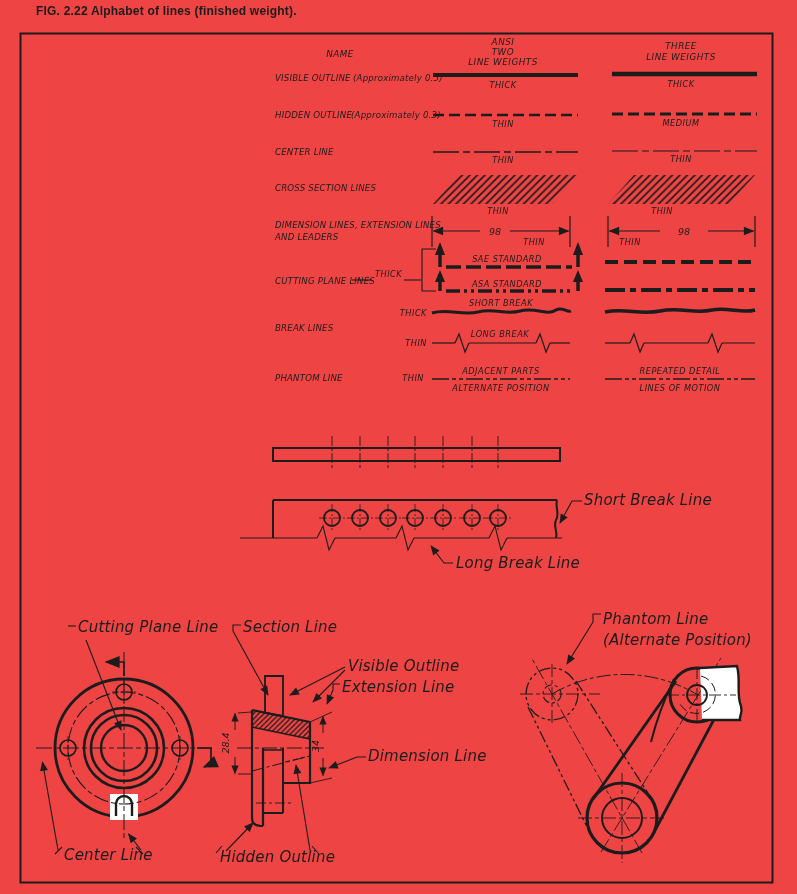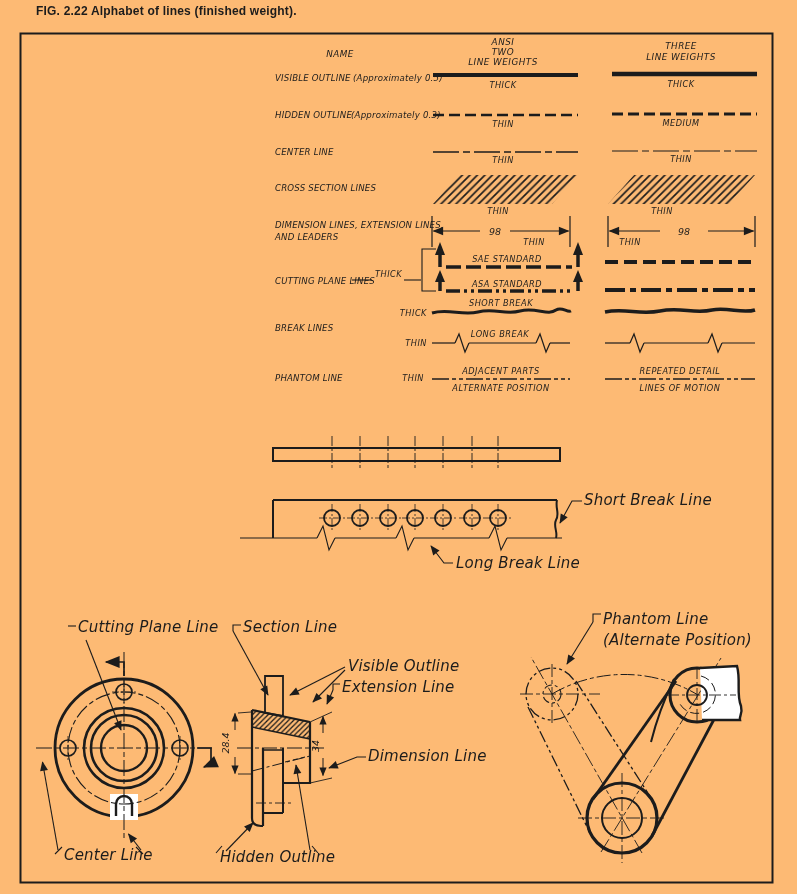--- a/index.html
+++ b/index.html
@@ -1,16 +1,16 @@
 <!DOCTYPE html>
 <html><head>
 <meta charset="utf-8">
 <style>
   html,body{margin:0;padding:0;background:#ffffff;}
-  .page{position:relative;width:797px;height:894px;background:#fdba74;font-family:"DejaVu Sans",sans-serif;}
+  .page{position:relative;width:797px;height:894px;background:#ef4444;font-family:"DejaVu Sans",sans-serif;}
   svg{display:block;}
   svg text{fill:#1c1c1c;}
   .title-text{font:bold 12px "Liberation Sans",sans-serif;letter-spacing:.2px;}
   .hdr{font:italic 8.8px "DejaVu Sans",sans-serif;text-anchor:middle;letter-spacing:.5px;}
   .lbl{font:italic 8.6px "DejaVu Sans",sans-serif;letter-spacing:.2px;}
   .wt{font:italic 8.2px "DejaVu Sans",sans-serif;text-anchor:middle;letter-spacing:.5px;}
   .wte{font:italic 8.2px "DejaVu Sans",sans-serif;text-anchor:end;letter-spacing:.5px;}
   .wts{font:italic 8.2px "DejaVu Sans",sans-serif;letter-spacing:.5px;}
   .hand{font:italic 15px "DejaVu Sans",sans-serif;letter-spacing:.2px;}
   .dim{font:italic 9.5px "DejaVu Sans",sans-serif;text-anchor:middle;}

